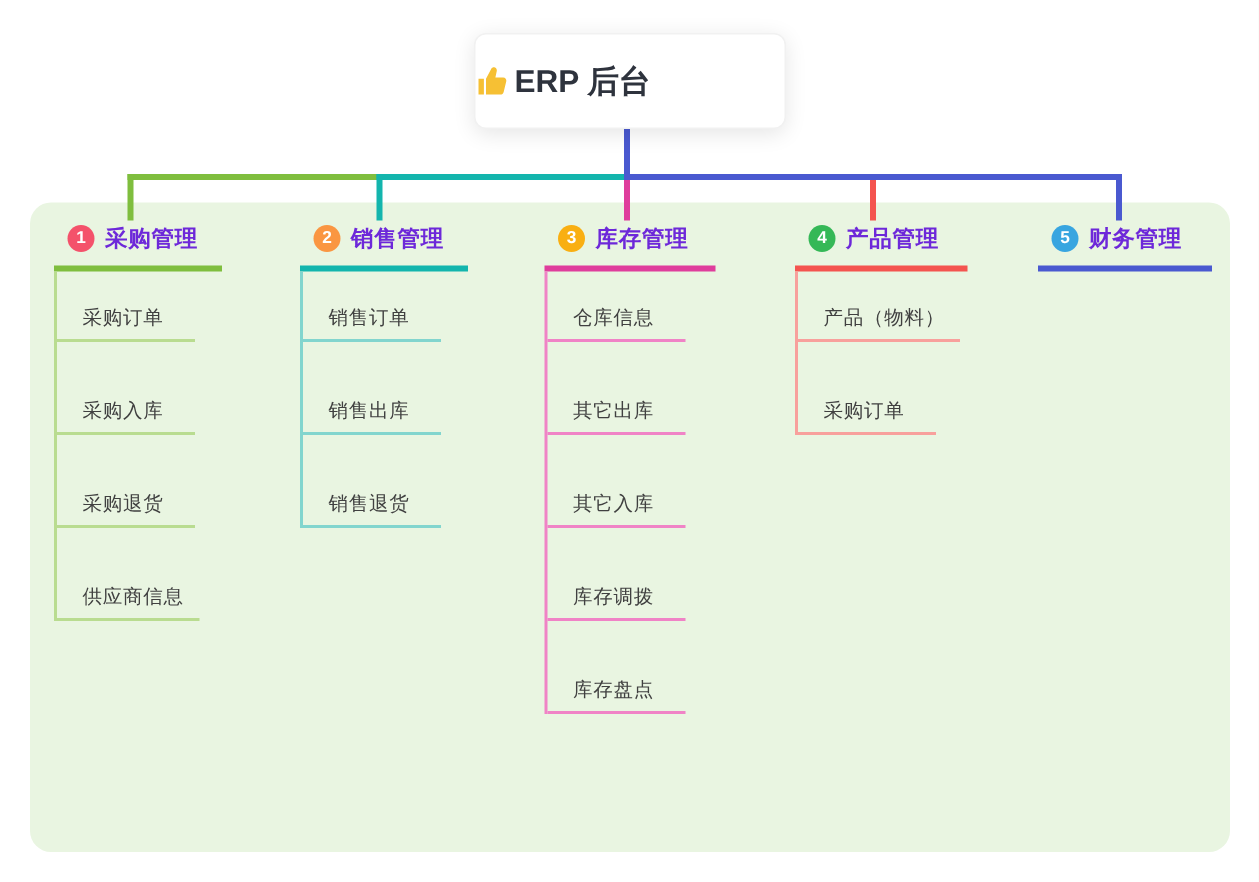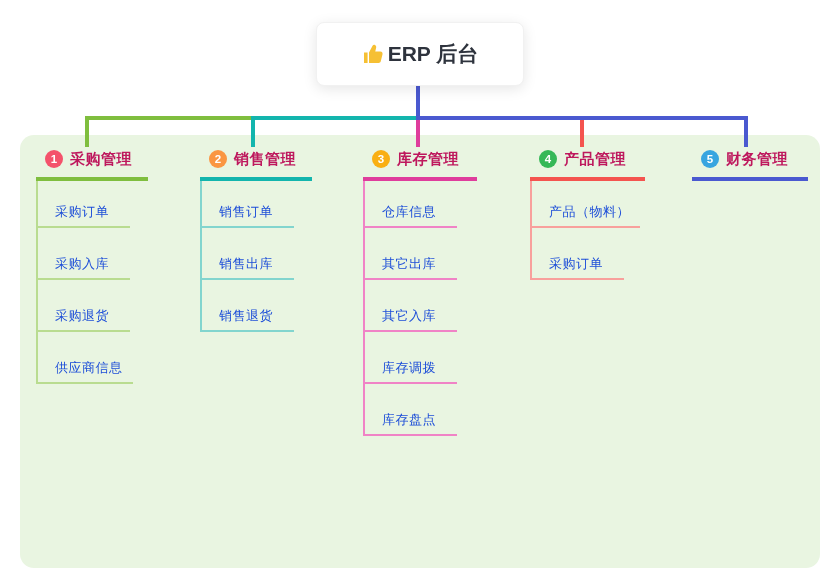--- a/index.html
+++ b/index.html
@@ -7,21 +7,21 @@
   .canvas{position:relative;width:839px;height:588px;background:#ffffff;overflow:hidden;}
 
   
   .panel{position:absolute;left:20px;top:135px;width:800px;height:433px;
          background:#e9f5e1;border-radius:14px;}
 
   
   .root-card{position:absolute;left:316px;top:22px;width:206px;height:62px;
              background:#ffffff;border:1px solid #f1f1f1;border-radius:8px;
              box-shadow:0 3px 14px rgba(0,0,0,.10);
-             display:flex;align-items:center;justify-content:center;gap:2px;
+             display:flex;align-items:center;gap:2px;
              font-size:21px;font-weight:600;color:#2e333d;cursor:pointer;}
   .thumb{display:inline-flex;width:24px;height:24px;}
 
   
   .lk{position:absolute;background:var(--line,#4a59d0);}
   .lk-root-v{left:416px;top:84px;width:4px;height:34px;}
   .lk-h1{left:85px;top:116px;width:168px;height:4px;}
   .lk-h2{left:251px;top:116px;width:169px;height:4px;}
   .lk-h5{left:416px;top:116px;width:332px;height:4px;}
   .lk-d1{left:85px;top:116px;width:4px;height:31px;}
@@ -36,28 +36,28 @@
   .branch.b2{left:200px;width:112px;}
   .branch.b3{left:363px;width:114px;}
   .branch.b4{left:530px;width:115px;}
   .branch.b5{left:692px;width:116px;}
 
   .b-head{display:flex;align-items:center;gap:7px;height:22px;
           padding:0 0 7px 9px;border-bottom:4px solid var(--line);cursor:pointer;}
   .badge{flex:0 0 18px;width:18px;height:18px;border-radius:50%;
          background:var(--badge);color:#ffffff;font-size:11.5px;font-weight:700;
          line-height:18px;text-align:center;}
-  .b-title{font-size:15px;font-weight:600;color:#be185d;letter-spacing:.5px;white-space:nowrap;}
+  .b-title{font-size:15px;font-weight:600;color:#6d28d9;letter-spacing:.5px;white-space:nowrap;}
 
   .kids{list-style:none;margin:0;padding:0;border-left:2px solid var(--lite);width:max-content;}
-  .kid{box-sizing:border-box;height:52px;display:flex;align-items:flex-end;
+  .kid{box-sizing:border-box;height:62px;display:flex;align-items:flex-end;
        width:max-content;min-width:92px;padding:0 10px 5px 17px;
        border-bottom:2px solid var(--lite);cursor:pointer;}
   .kid:first-child{height:47px;}
-  .kid span{font-size:13px;color:#1d4ed8;white-space:nowrap;letter-spacing:.5px;}
+  .kid span{font-size:13px;color:#404040;white-space:nowrap;letter-spacing:.5px;}
 </style>
 </head>
 <body>
 
 <div class="canvas">
 
   <div class="panel" style="background: rgb(233, 245, 225);"></div>
 
   <div class="lk lk-h1" style="--line: #7fbe3e; --lite: #b9dc90; --badge: #f4526b;"></div>
   <div class="lk lk-h2" style="--line: #13b5ad; --lite: #82d5ce; --badge: #fa9642;"></div>

